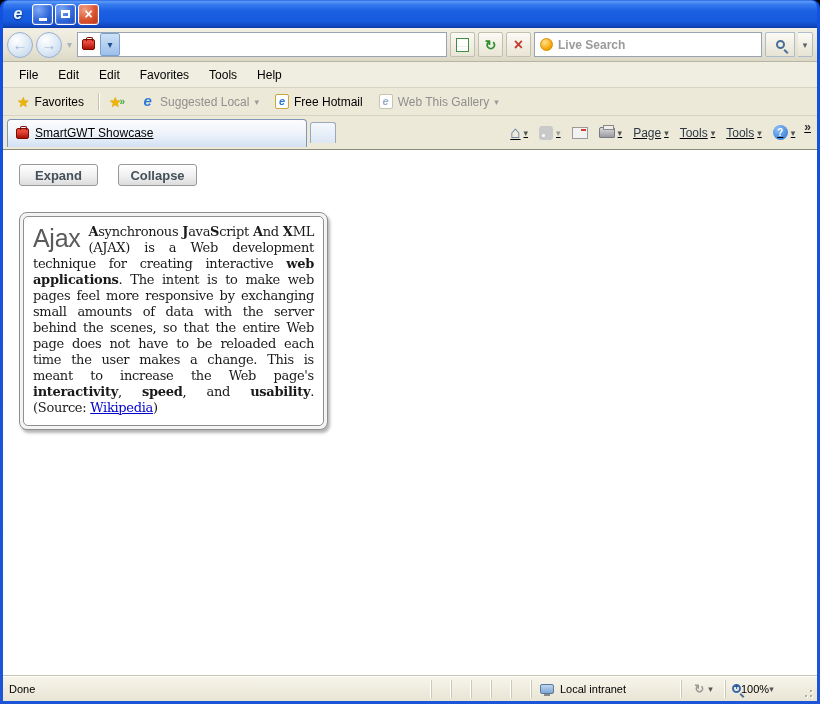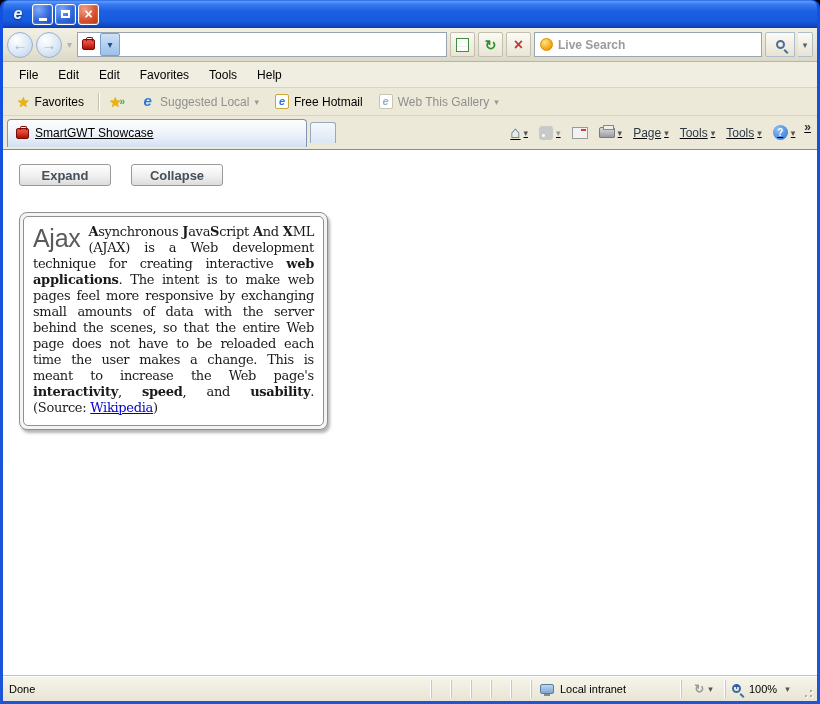--- a/index.html
+++ b/index.html
@@ -178,21 +178,21 @@
     color:#fff;font-weight:bold;font-size:10px;line-height:15px;text-align:center; }
   .overflow{ color:#333;font-weight:bold;font-size:12px;cursor:pointer;align-self:flex-start;margin-top:4px; }
 
   
   .content{
     flex:1 1 auto; background:#fff; overflow:hidden;
     padding:14px 0 0 16px;
   }
   .btnrow{ display:flex; gap:20px; }
   .gwt-btn{
-    width:92px;height:22px;
+    width:79px;height:22px;
     border:1px solid #999;border-radius:3px;
     background:linear-gradient(#ffffff,#eeeeee 60%,#dcdcdc);
     font-family:"Liberation Sans",sans-serif;
     font-size:13px;font-weight:bold;color:#44505a;cursor:pointer;
   }
   .ajax-panel{
     margin-top:26px; width:309px;
     border:1px solid #8f8f8f; border-radius:8px;
     padding:3px; background:#f4f4f4;
     box-shadow:2px 3px 3px rgba(90,90,90,.45);
@@ -224,21 +224,21 @@
   }
   .pane{ display:flex;align-items:center;height:18px; }
   .pane.done{ flex:1; }
   .pane.empty{ width:20px;border-left:1px solid #cdc9b8;box-shadow:-1px 0 0 #fff; }
   .pane.zone{ width:150px;gap:6px;border-left:1px solid #cdc9b8;box-shadow:-1px 0 0 #fff;padding-left:8px; }
   .monitor-icon{ width:14px;height:10px;border:1px solid #5a7a9a;border-radius:2px;
     background:linear-gradient(#bcd6f0,#7fa8d8);position:relative; }
   .monitor-icon::after{ content:"";position:absolute;left:3px;bottom:-3px;width:6px;height:2px;background:#8a8a8a; }
   .pane.security{ width:44px;justify-content:center;gap:4px;border-left:1px solid #cdc9b8;box-shadow:-1px 0 0 #fff;cursor:pointer; }
   .sec-icon{ color:#9a9a9a;font-size:12px;font-weight:bold; }
-  .pane.zoompane{ width:76px;gap:8px;border-left:1px solid #cdc9b8;box-shadow:-1px 0 0 #fff;padding-left:6px;cursor:pointer; }
+  .pane.zoompane{ width:76px;gap:0;border-left:1px solid #cdc9b8;box-shadow:-1px 0 0 #fff;padding-left:6px;cursor:pointer; }
   .mag.blue{ border-color:#3a6aaa; }
   .mag.blue::before{ content:"+"; position:absolute; left:0px; top:-4px; color:#2b5a9a; font-size:9px; font-weight:bold; }
   .grip{ width:14px;height:100%;position:relative;cursor:nwse-resize; }
   .grip i{ position:absolute;width:2px;height:2px;background:#b0ac9a;box-shadow:1px 1px 0 #fff; }
   .grip i:nth-child(1){ right:3px;bottom:4px; }
   .grip i:nth-child(2){ right:3px;bottom:9px; }
   .grip i:nth-child(3){ right:8px;bottom:4px; }
 </style>
 </head>
 <body>

